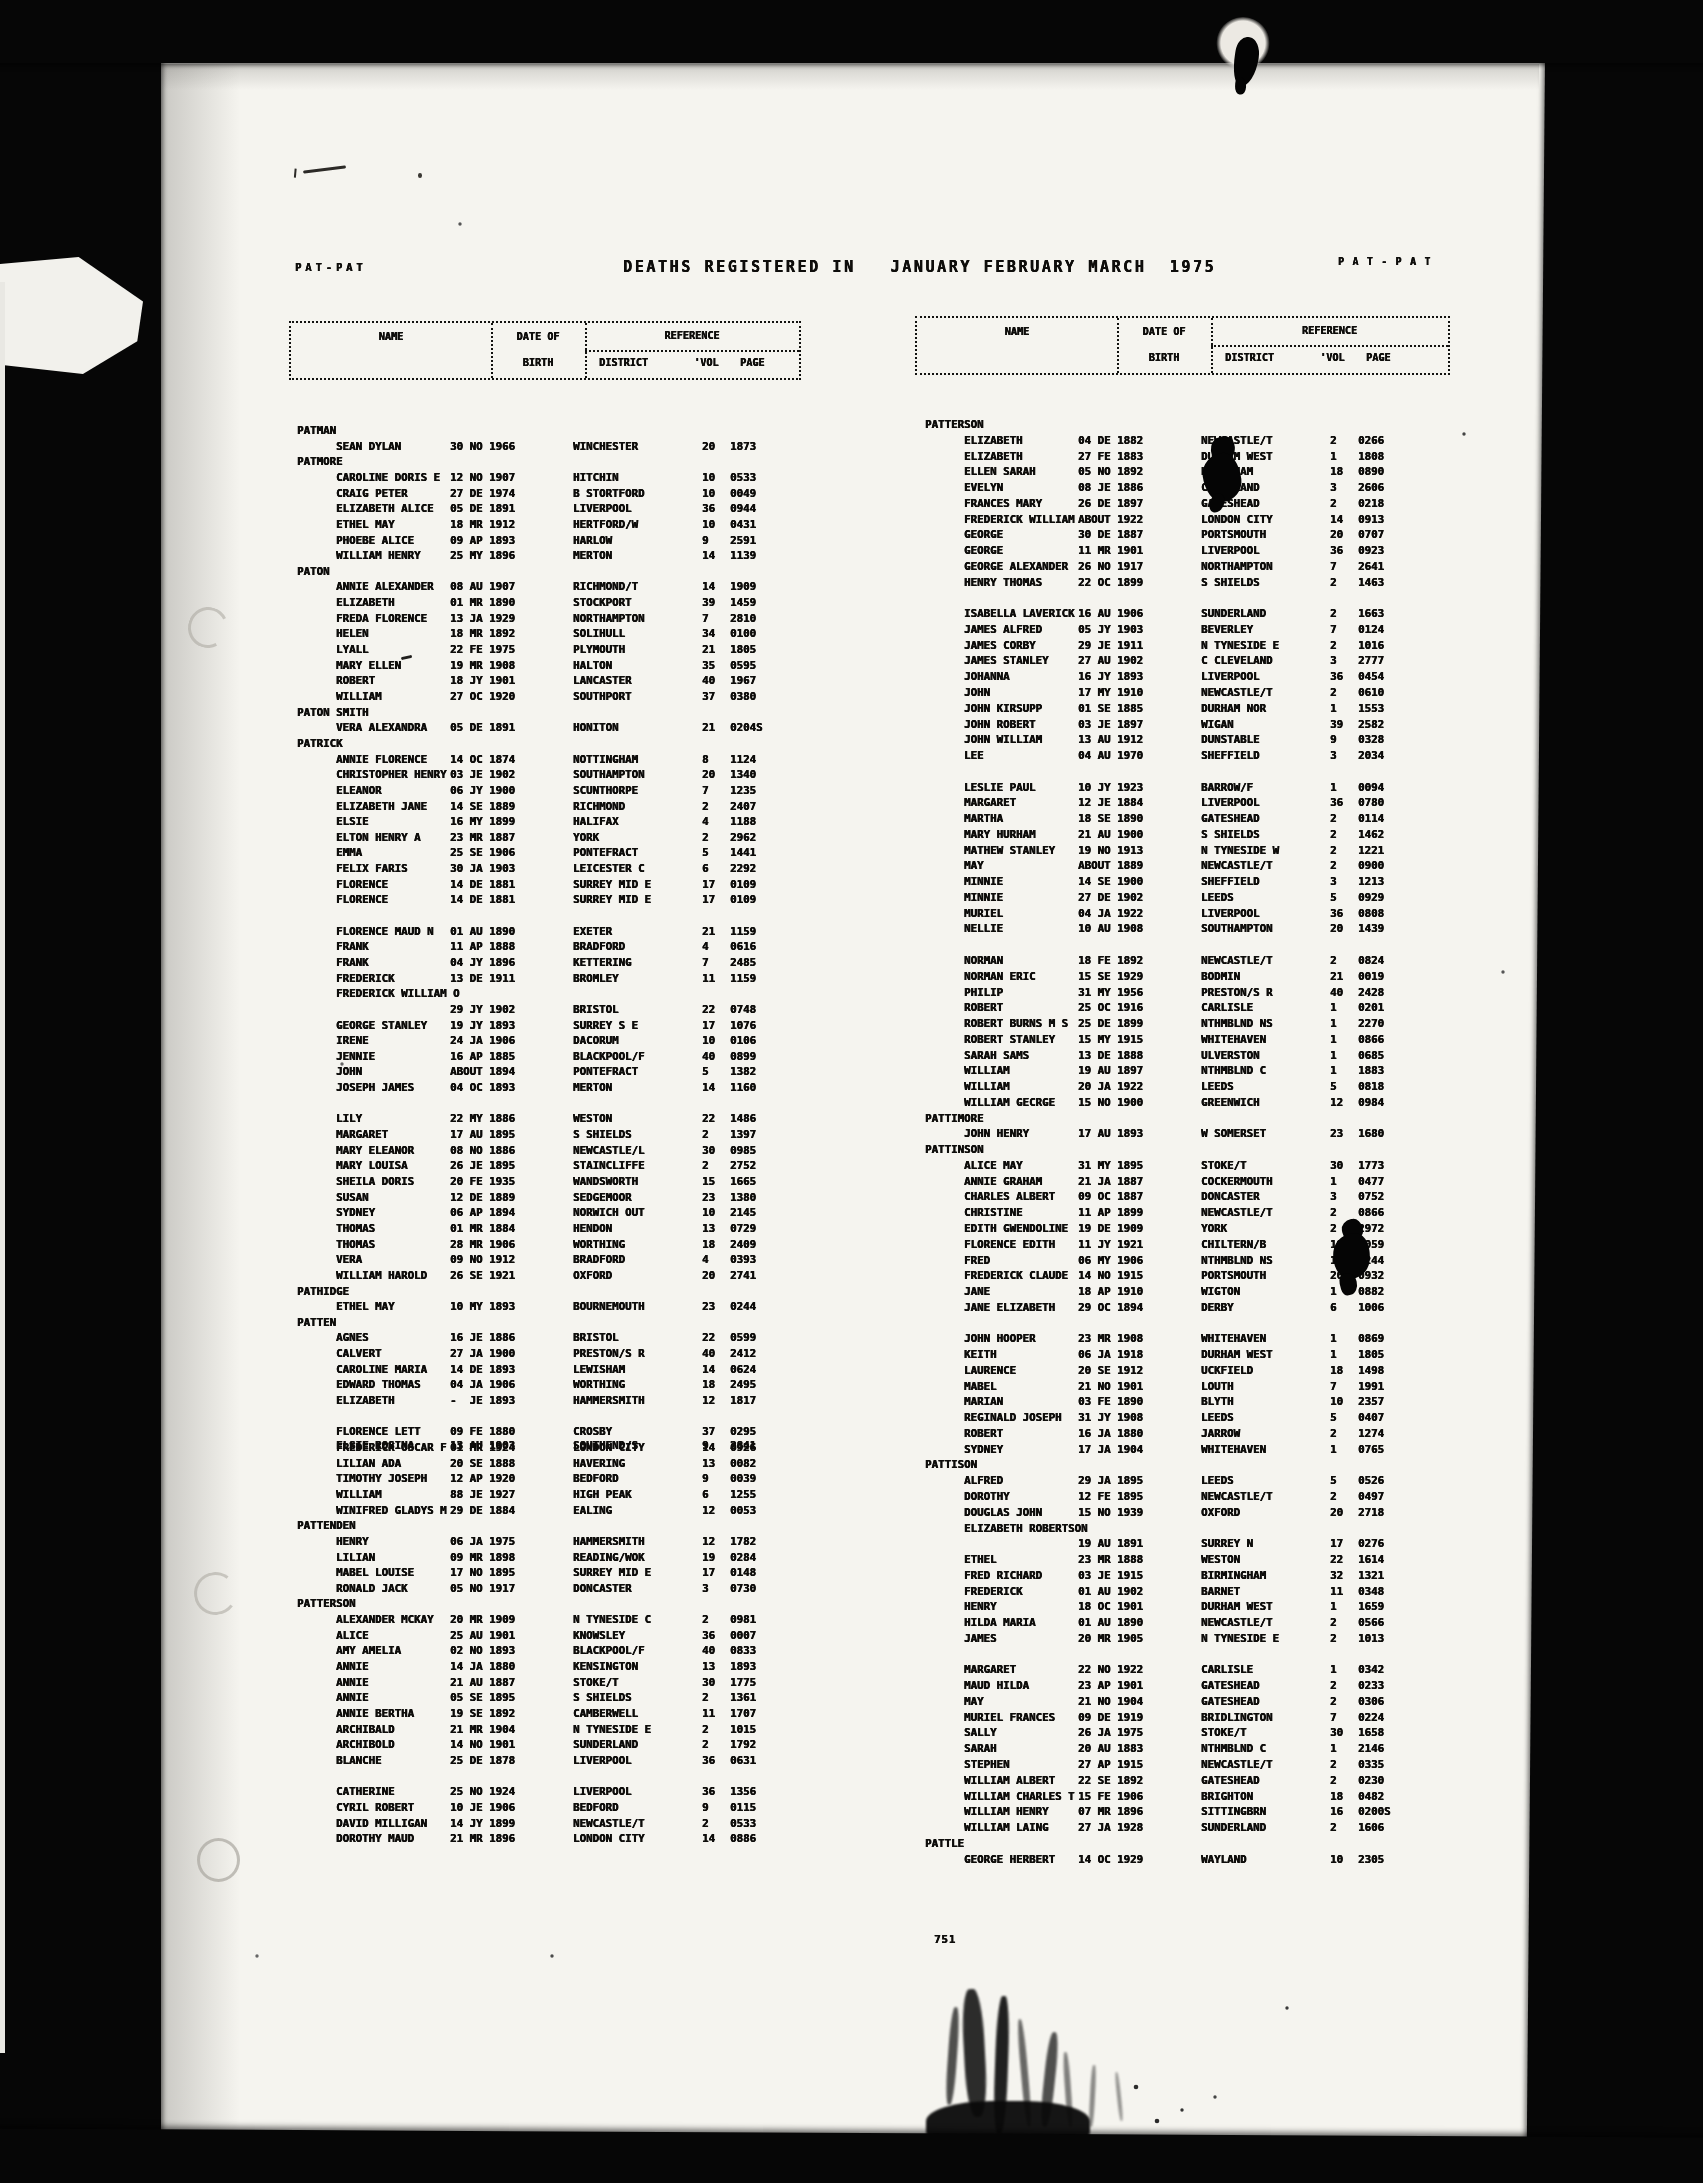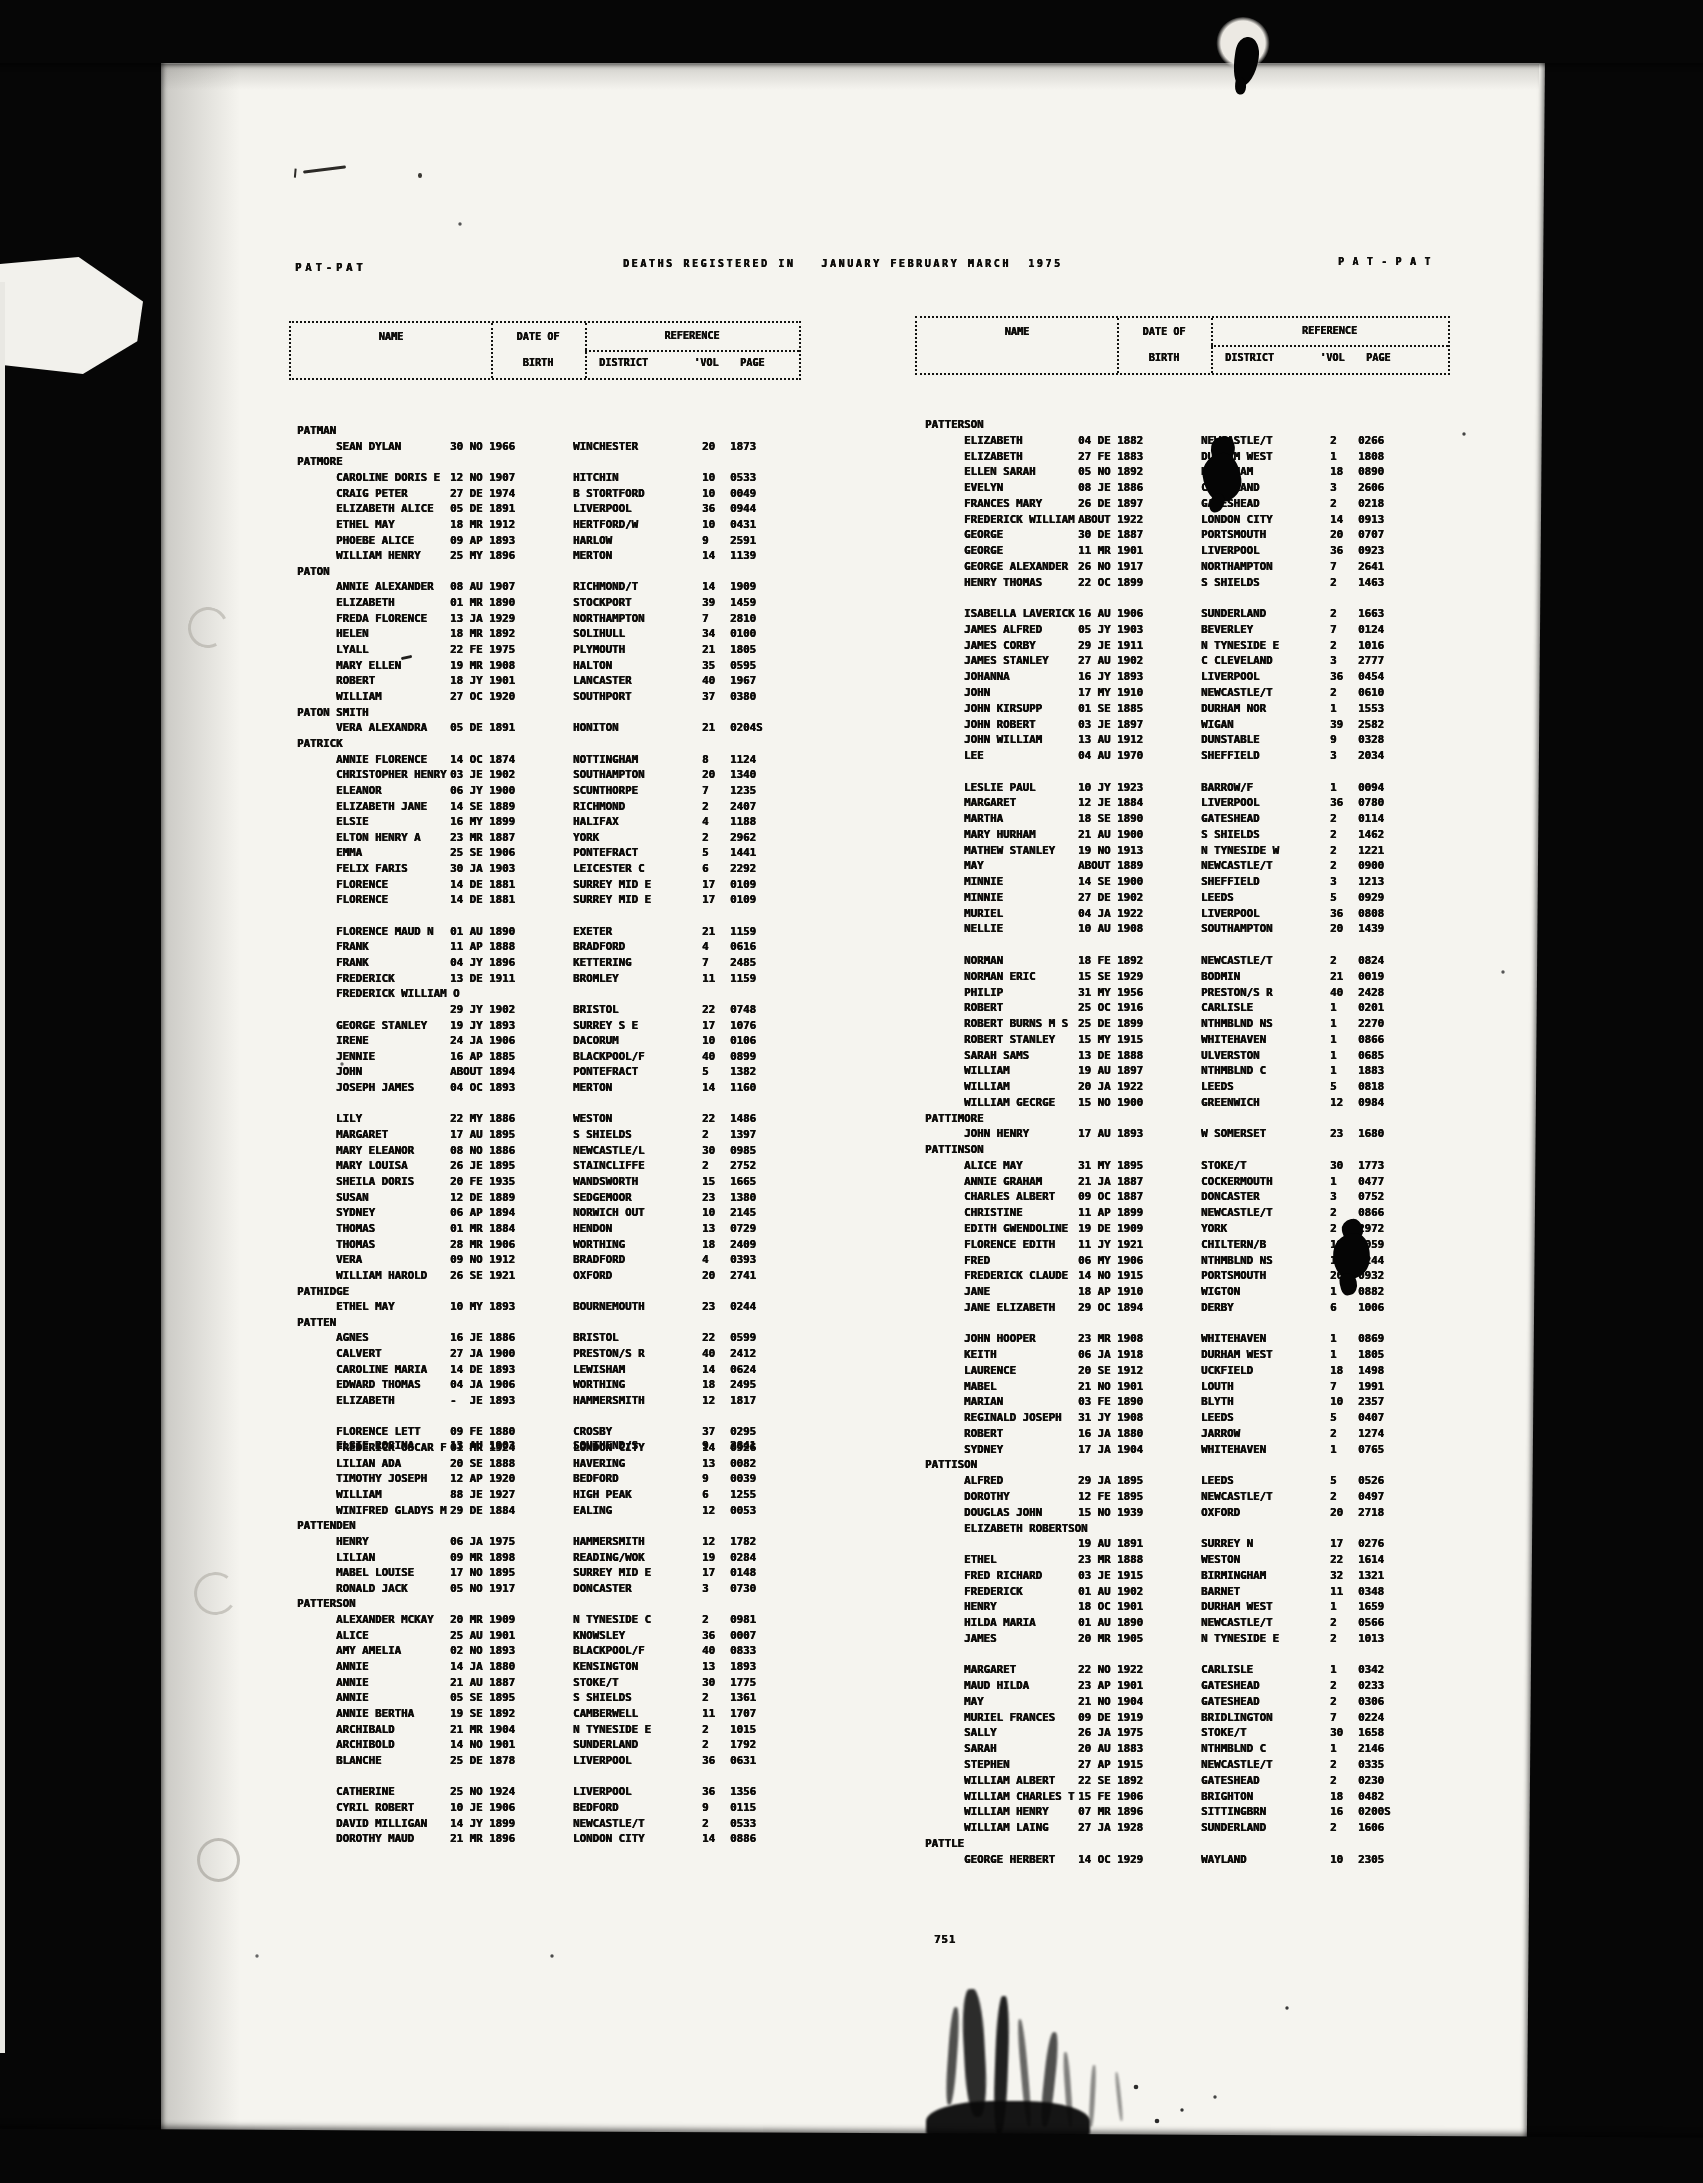--- a/index.html
+++ b/index.html
@@ -62,21 +62,21 @@
   .sm5{left:1044px;top:2032px;width:11px;height:95px;transform:rotate(6deg);opacity:.7;}
   .sm6{left:1065px;top:2052px;width:5.9px;height:75px;transform:rotate(-4deg);opacity:.5;}
   .sm7{left:1090px;top:2065px;width:4.6px;height:62px;transform:rotate(3deg);opacity:.45;}
   .sm8{left:1117px;top:2072px;width:3.9px;height:49px;transform:rotate(-6deg);opacity:.4;}
   .sm-base{left:926px;top:2101px;width:164px;height:51px;filter:blur(2.6px);opacity:.95;
     border-radius:50% 35% 10% 25%;}
 
   
   .tw{font-weight:bold;white-space:pre;text-shadow:0.4px 0 currentColor,0 0.3px currentColor;}
   .hdr-left{position:absolute;left:295px;top:261px;font-size:10.5px;letter-spacing:3.9px;}
-  .hdr-title{position:absolute;left:623px;top:258px;font-size:10px;letter-spacing:2.6px;}
+  .hdr-title{position:absolute;left:623px;top:258px;font-size:15px;letter-spacing:2.6px;}
   .hdr-right{position:absolute;left:1338px;top:256px;font-size:9.8px;letter-spacing:1.3px;}
   .page-num{position:absolute;left:934px;top:1933px;font-size:11px;letter-spacing:0.7px;}
 
   .hdrbox{position:absolute;height:55px;border-top:2px dotted #121210;border-bottom:2px dotted #121210;
     border-left:2px dotted #121210;border-right:2px dotted #121210;}
   .hdrbox .vd{position:absolute;top:0;width:0;height:100%;border-left:2px dotted #121210;}
   .hdrbox .vd1{left:200px;} .hdrbox .vd2{left:294px;}
   .hdrbox .subline{position:absolute;left:294px;right:0;top:27px;border-top:2px dotted #121210;}
   .hdrbox .hl{position:absolute;font-size:10.2px;}
   .hdrbox .l-name{left:0;width:200px;top:7.9px;text-align:center;}

